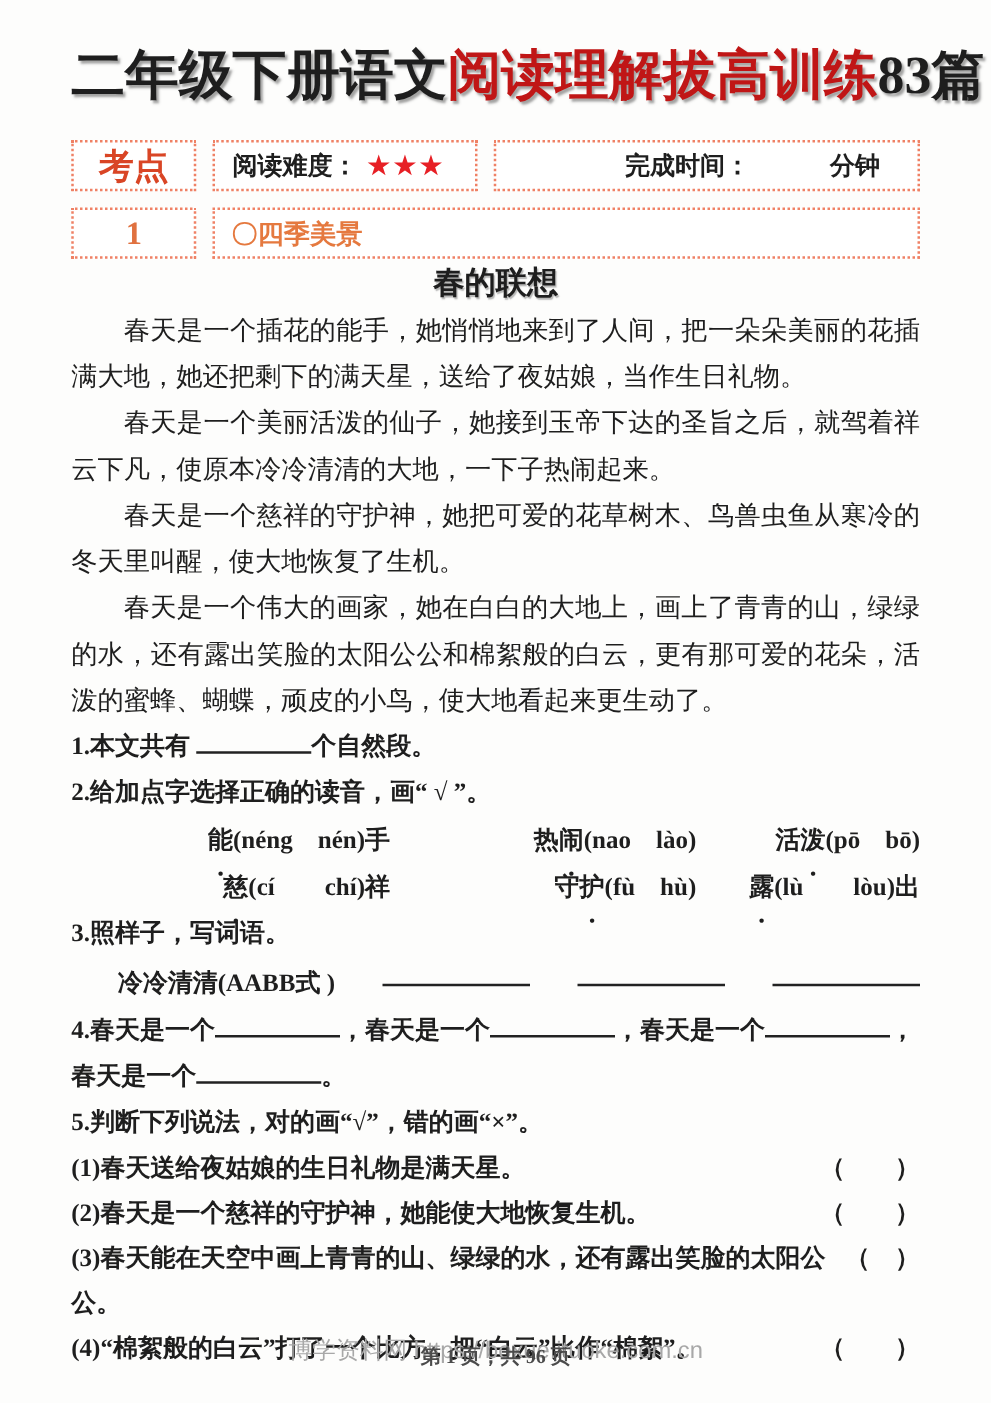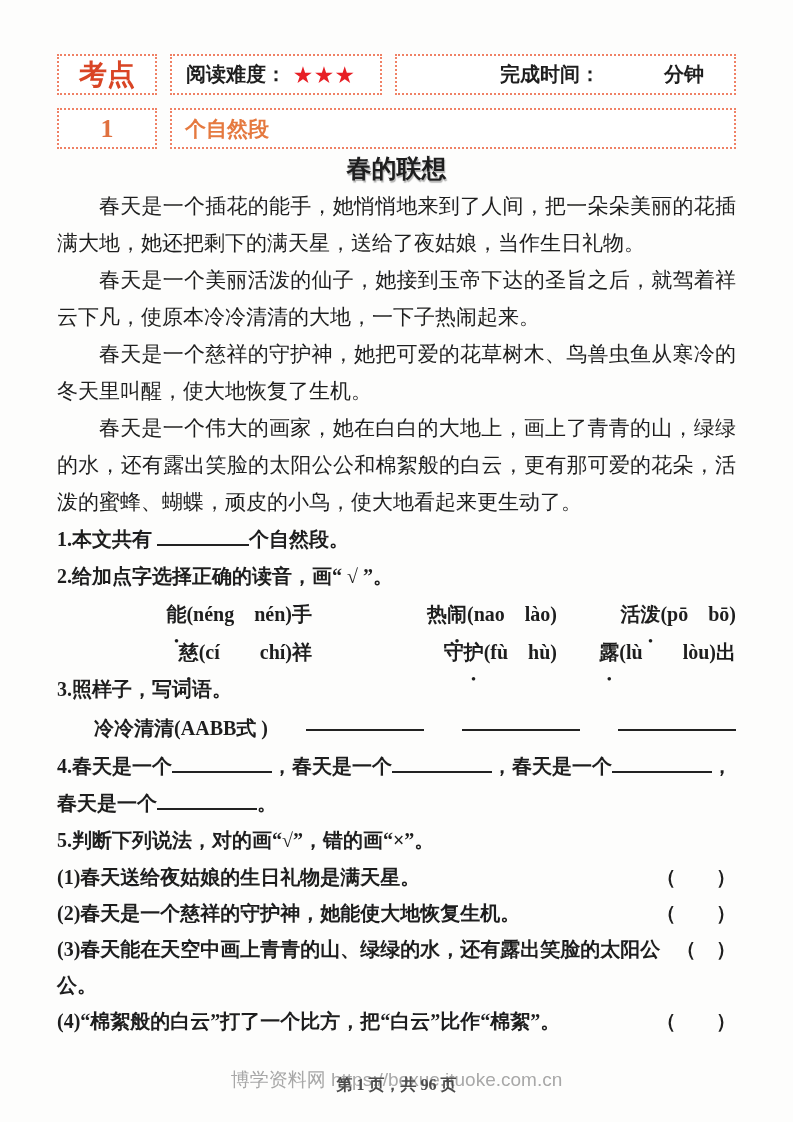--- a/index.html
+++ b/index.html
@@ -50,34 +50,35 @@
   .watermark { position:absolute; top:0; width:100%; text-align:center; color:#a8a8a8;
                font-size:19px; font-family:"Liberation Sans", sans-serif; }
   .page-info { position:absolute; top:8px; width:100%; text-align:center; color:#4b4b4b;
                font-size:16px; font-weight:bold; }
 </style>
 </head>
 <body>
 
 <div class="page">
 
+  <h1 class="main-title"><span>二年级下册语文</span><span class="red">阅读理解拔高训练</span><span>83篇</span></h1>
 
   <div class="info-table">
     <div class="cell cell-kaodian">考点</div>
     <div class="cell cell-difficulty">
       <span>阅读难度：</span>
       <span class="stars">★★★</span>
     </div>
     <div class="cell cell-time">
       <span>完成时间：</span>
       <span class="time-gap"></span>
       <span>分钟</span>
     </div>
     <div class="cell cell-number">1</div>
-    <div class="cell cell-topic">个自然段</div>
+    <div class="cell cell-topic">〇四季美景</div>
   </div>
 
   <h2 class="article-title">春的联想</h2>
 
   <div class="article">
     <p class="para">春天是一个插花的能手，她悄悄地来到了人间，把一朵朵美丽的花插满大地，她还把剩下的满天星，送给了夜姑娘，当作生日礼物。</p>
     <p class="para">春天是一个美丽活泼的仙子，她接到玉帝下达的圣旨之后，就驾着祥云下凡，使原本冷冷清清的大地，一下子热闹起来。</p>
     <p class="para">春天是一个慈祥的守护神，她把可爱的花草树木、鸟兽虫鱼从寒冷的冬天里叫醒，使大地恢复了生机。</p>
     <p class="para">春天是一个伟大的画家，她在白白的大地上，画上了青青的山，绿绿的水，还有露出笑脸的太阳公公和棉絮般的白云，更有那可爱的花朵，活泼的蜜蜂、蝴蝶，顽皮的小鸟，使大地看起来更生动了。</p>
   </div>

